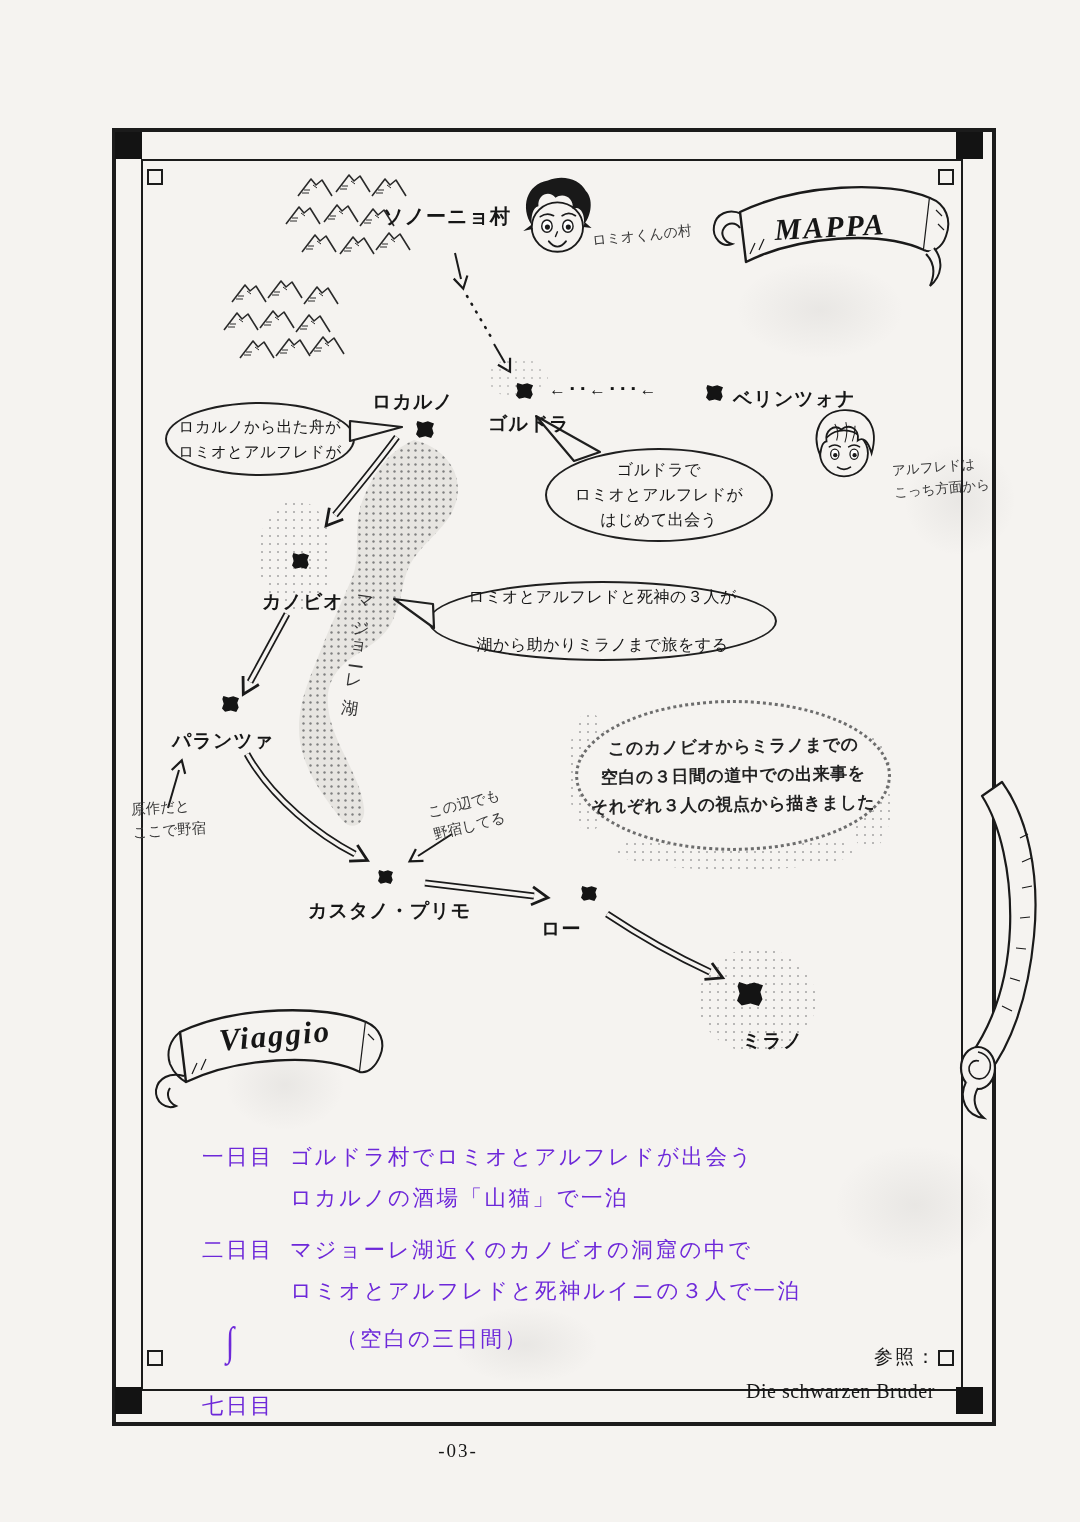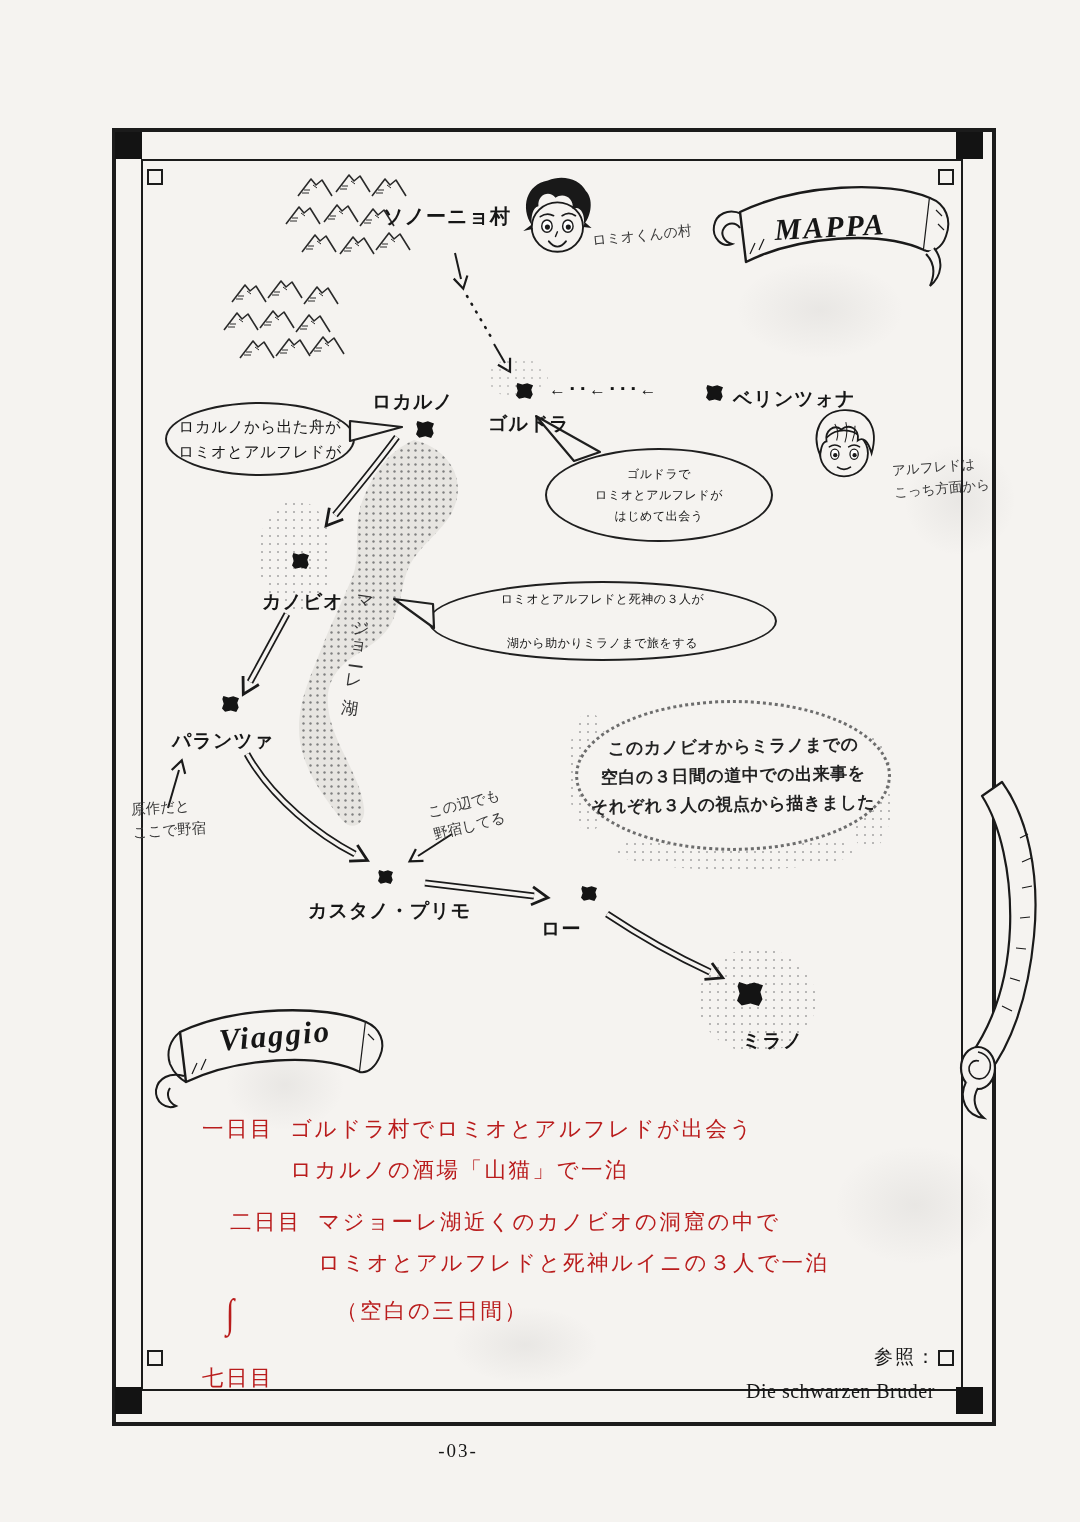--- a/index.html
+++ b/index.html
@@ -27,43 +27,43 @@
   .stipple{position:absolute;border-radius:50%;opacity:.5;z-index:2;
            background-image:radial-gradient(circle,#7d7d7d 1.1px,transparent 1.4px);background-size:8px 8px;}
 
   .marker{position:absolute;background:#141414;z-index:6;
           clip-path:polygon(8% 0,38% 10%,66% 2%,100% 14%,90% 42%,98% 72%,84% 100%,52% 90%,18% 98%,0 78%,10% 48%,2% 18%);}
 
   .town-label{position:absolute;font-weight:bold;font-size:19px;letter-spacing:1px;z-index:6;white-space:nowrap;}
 
   .bubble{position:absolute;border:2.2px solid #1f1f1f;border-radius:50%;background:#f5f3f0;
           display:flex;flex-direction:column;align-items:center;justify-content:center;
-          text-align:center;z-index:4;line-height:1;gap:9px;font-size:12px;letter-spacing:.5px;}
+          text-align:center;z-index:4;line-height:1;gap:9px;font-size:16px;letter-spacing:.5px;}
   .bubble span{white-space:nowrap;}
   .bubble.cloud{border:3px dotted #6d6d6d;font-weight:bold;font-size:17px;gap:12px;color:#222;}
   .bubble.cloud span{transform:rotate(-1deg);}
 
   .note{position:absolute;font-size:14.5px;color:#3a3a3a;z-index:6;line-height:1.6;white-space:nowrap;}
 
   .lake-label{position:absolute;writing-mode:vertical-rl;font-size:17px;letter-spacing:5px;color:#333;
               transform:rotate(8deg);z-index:5;font-weight:500;}
 
   .dashes{position:absolute;font-size:17px;letter-spacing:2px;font-weight:bold;z-index:5;white-space:nowrap;}
 
   .illus{position:absolute;z-index:6;}
   .banner-text{position:absolute;z-index:7;font-family:"Liberation Serif","DejaVu Serif",serif;
                font-style:italic;font-weight:bold;font-size:30px;letter-spacing:2px;text-align:center;}
 
-  .itinerary{position:absolute;left:202px;top:1114px;width:640px;z-index:6;
-             font-family:"Liberation Serif","DejaVu Serif",serif;font-size:21.5px;letter-spacing:2.5px;color:#b91c1c;}
+  .itinerary{position:absolute;left:202px;top:1142px;width:640px;z-index:6;
+             font-family:"Liberation Serif","DejaVu Serif",serif;font-size:21.5px;letter-spacing:2.5px;color:#6d28d9;}
   .iti-row{display:flex;align-items:flex-start;}
   .iti-day{width:74px;flex:none;margin-right:14px;white-space:nowrap;}
   .iti-lines{display:flex;flex-direction:column;gap:12px;}
   .iti-lines span{white-space:nowrap;}
-  .mb-a{margin-bottom:23px;} .mb-b{margin-bottom:19px;margin-left:28px;} .mb-c{margin-bottom:27px;} .mb-d{margin-bottom:33px;}
+  .mb-a{margin-bottom:23px;} .mb-b{margin-bottom:19px;} .mb-c{margin-bottom:27px;} .mb-d{margin-bottom:33px;}
   .day-cont{font-size:30px;padding-left:24px;display:inline-block;transform:scaleY(1.35);}
   .indent{padding-left:46px;}
 
   .ref{position:absolute;z-index:6;font-family:"Liberation Serif","DejaVu Serif",serif;white-space:nowrap;}
   .page-number{position:absolute;left:0;top:1440px;width:916px;text-align:center;z-index:6;
                font-family:"Liberation Serif","DejaVu Serif",serif;font-size:19px;letter-spacing:2px;}
 </style>
 </head>
 <body>
 

